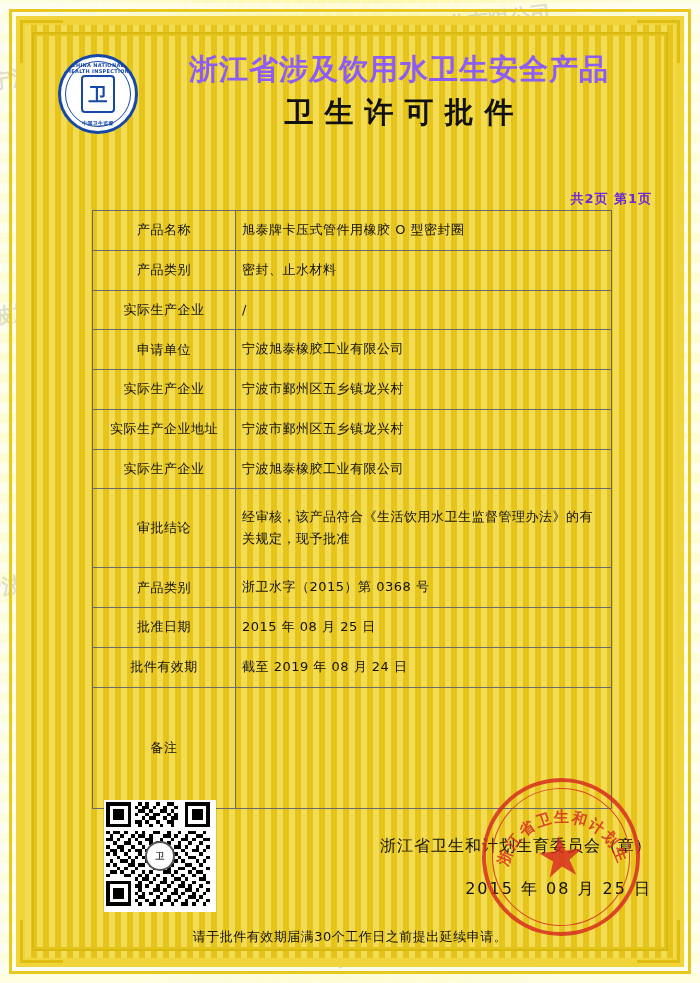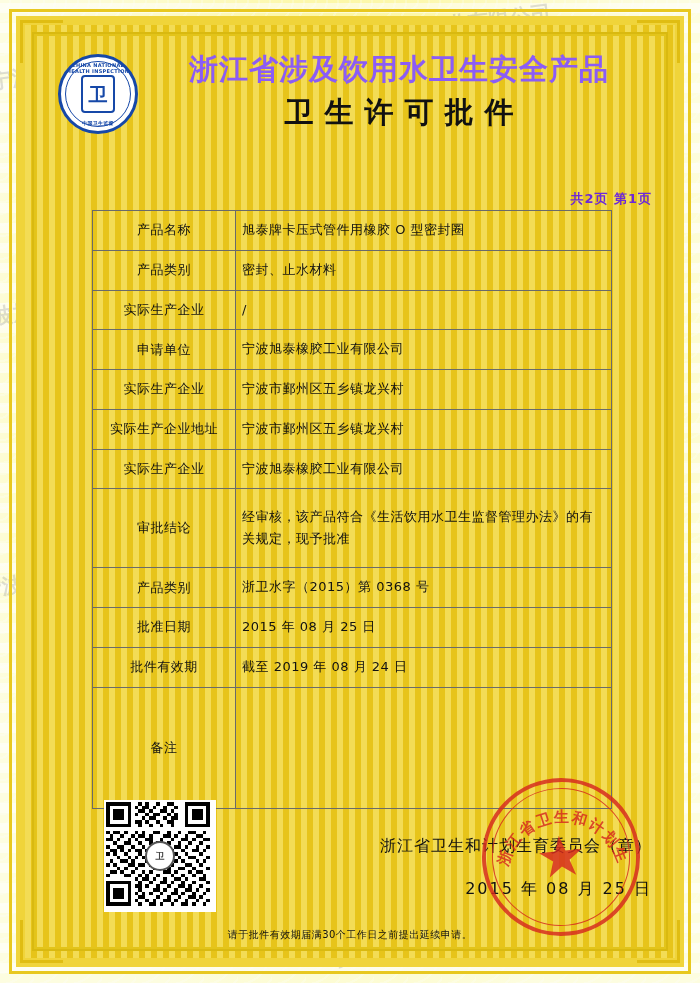--- a/index.html
+++ b/index.html
@@ -185,21 +185,21 @@
   .stamp .inner{position:absolute;inset:6px;border:1px solid #d6281f;border-radius:50%;}
   .stamp .star{
     position:absolute;left:50%;top:50%;transform:translate(-50%,-50%);
     font-size:56px;color:#d6281f;line-height:1;
   }
   .stamp svg{position:absolute;inset:0;width:100%;height:100%;}
   .stamp text{fill:#d6281f;font-size:15px;font-weight:bold;letter-spacing:2px;
     font-family:"DejaVu Sans","Liberation Sans",sans-serif;}
   .note{
     position:absolute;left:0;right:0;top:928px;text-align:center;
-    font-size:10px;color:#111;letter-spacing:.5px;
+    font-size:13px;color:#111;letter-spacing:.5px;
   }
 </style>
 </head>
 <body>
 
 <div class="page"></div>
 <div class="wave-overlay"></div>
 
 <div class="wm-ring"></div>
 <div class="wm-ring2"></div>

